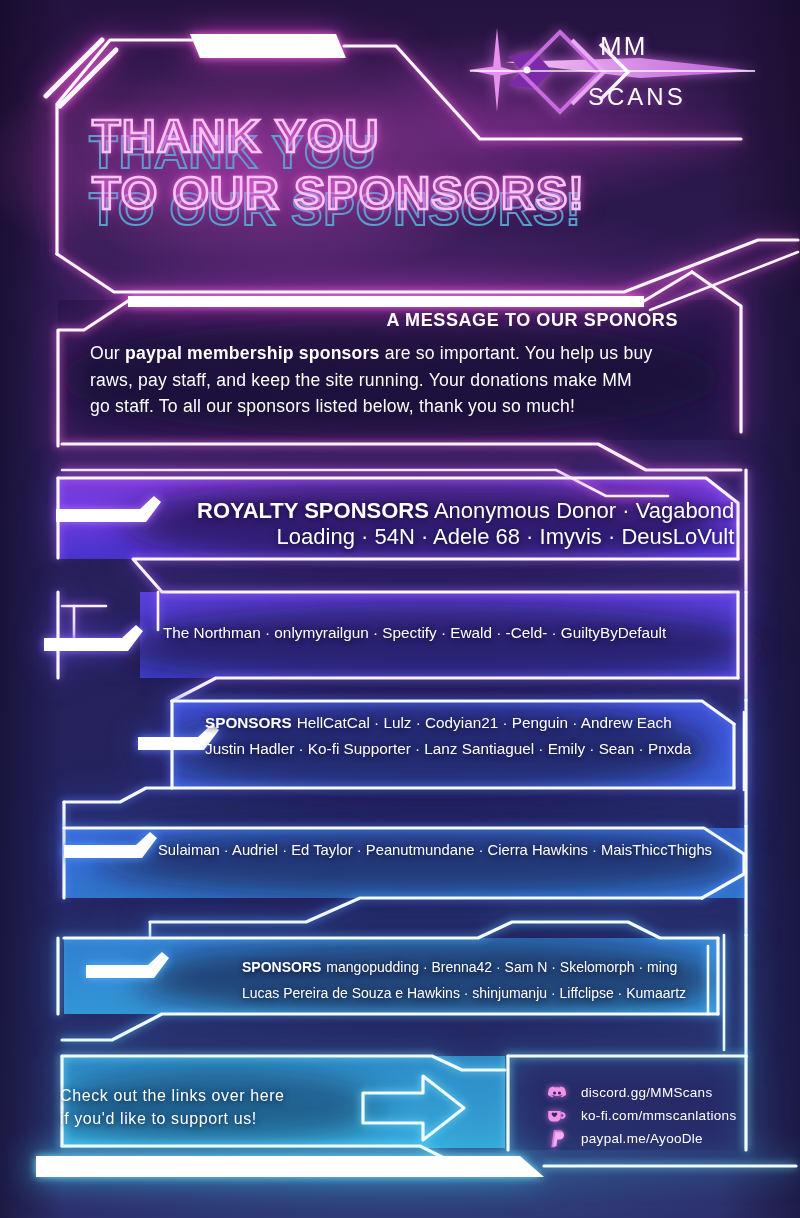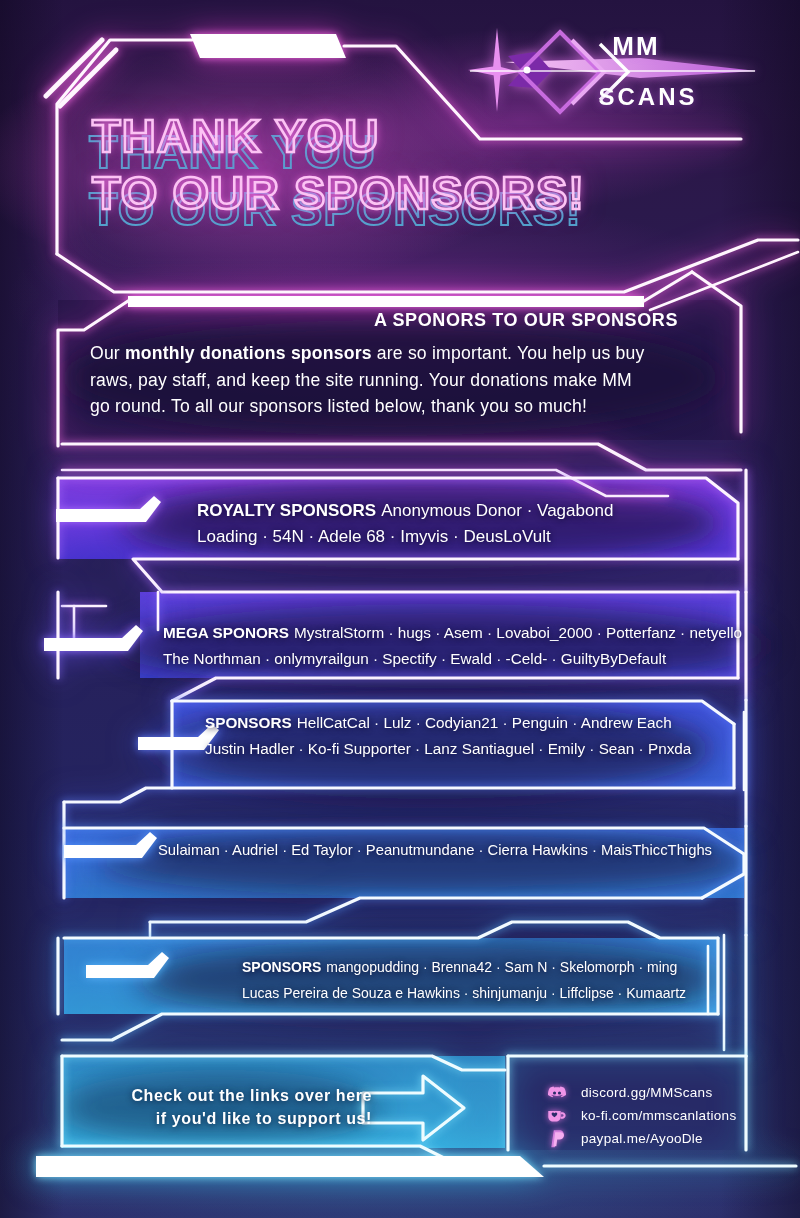--- a/index.html
+++ b/index.html
@@ -19,40 +19,40 @@
   svg.frame{position:absolute;left:0;top:0;}
   .gpink{filter:drop-shadow(0 0 4px rgba(255,110,235,.95)) drop-shadow(0 0 15px rgba(238,62,214,.60));}
   .gpurp{filter:drop-shadow(0 0 4px rgba(178,112,255,.95)) drop-shadow(0 0 14px rgba(134,70,244,.60));}
   .gmega{filter:drop-shadow(0 0 4px rgba(140,110,255,.95)) drop-shadow(0 0 14px rgba(104,80,244,.60));}
   .gblue{filter:drop-shadow(0 0 4px rgba(100,130,255,.95)) drop-shadow(0 0 14px rgba(72,100,245,.60));}
   .gblu2{filter:drop-shadow(0 0 4px rgba(86,150,252,.95)) drop-shadow(0 0 14px rgba(62,124,244,.60));}
   .gsp3{filter:drop-shadow(0 0 4px rgba(92,180,250,.95)) drop-shadow(0 0 14px rgba(62,158,240,.60));}
   .gcyan{filter:drop-shadow(0 0 4px rgba(128,228,255,.95)) drop-shadow(0 0 15px rgba(56,202,245,.62));}
   .glogo{filter:drop-shadow(0 0 6px rgba(230,120,240,.7));}
   .abs{position:absolute;}
-  .logo-mm,.logo-scans{font-weight:bold;text-align:center;text-shadow:0 0 8px rgba(180,90,220,.6);}
+  .logo-mm,.logo-scans{font-weight:normal;text-align:left;text-shadow:0 0 8px rgba(180,90,220,.6);}
   .logo-mm{left:600px;top:31px;width:72px;font-size:26px;letter-spacing:2px;}
   .logo-scans{left:588px;top:83px;width:120px;font-size:24px;letter-spacing:3px;}
   .title{left:92px;top:108px;width:640px;height:150px;}
   .tline{position:absolute;font-size:47px;font-weight:bold;letter-spacing:1px;white-space:nowrap;color:transparent;}
   .tline.pink{-webkit-text-stroke:2.6px #fcc3f4;
     text-shadow:0 0 9px rgba(255,120,235,.75),0 0 24px rgba(240,70,220,.55);}
   .tline.cyan{-webkit-text-stroke:2px #53aed6;opacity:.92;}
   .p1{top:0;left:0}.p2{top:57px;left:0}.c1{top:16px;left:-3px}.c2{top:73px;left:-3px}
   .msg-heading{left:300px;top:310px;width:378px;text-align:right;font-size:18px;font-weight:bold;letter-spacing:.6px;}
   .msg-body{left:90px;top:340px;width:660px;font-size:17.6px;line-height:26.5px;letter-spacing:.2px;}
   .msg-body b{font-weight:bold;}
   .tier{white-space:nowrap;text-shadow:0 1px 6px rgba(8,4,40,.85);}
   .tier b{margin-right:5px;}
-  .t0{left:197px;top:498px;font-size:17px;line-height:25.5px;}
+  .t0{left:197px;top:498px;font-size:22px;line-height:25.5px;text-align:right;}
   .t1{left:163px;top:620px;font-size:15.3px;line-height:26px;}
   .t2{left:205px;top:710px;font-size:15.3px;line-height:26px;}
   .t3{left:158px;top:840px;font-size:14.8px;line-height:21.5px;}
   .t4{left:212px;top:954px;font-size:14px;line-height:26px;margin-left:30px;}
-  .support{left:72px;top:1084px;width:300px;text-align:right;font-size:16px;font-weight:bold;line-height:23px;letter-spacing:.6px;text-shadow:0 1px 6px rgba(8,20,50,.8);}
+  .support{left:60px;top:1084px;width:300px;text-align:left;font-size:16px;font-weight:normal;line-height:23px;letter-spacing:.6px;text-shadow:0 1px 6px rgba(8,20,50,.8);}
   .links{left:546px;top:1081px;}
   .link-row{display:flex;align-items:center;height:23px;}
   .link-row svg{width:22px;height:22px;margin-right:13px;filter:drop-shadow(0 0 3px rgba(240,120,230,.8));}
   .link-text{font-size:13.5px;letter-spacing:.3px;}
 </style>
 </head>
 <body>
 
 <div class="haze"></div>
 
@@ -203,33 +203,32 @@
 <div class="abs logo-mm">MM</div>
 <div class="abs logo-scans">SCANS</div>
 
 <div class="abs title">
   <div class="tline cyan c1">THANK YOU</div>
   <div class="tline cyan c2">TO OUR SPONSORS!</div>
   <div class="tline pink p1">THANK YOU</div>
   <div class="tline pink p2">TO OUR SPONSORS!</div>
 </div>
 
-<div class="abs msg-heading">A SPONORS TO OUR SPONSORS</div>
+<div class="abs msg-heading">A MESSAGE TO OUR SPONORS</div>
 <div class="abs msg-body">
-  <div><span>Our </span><b>monthly donations sponsors</b><span> are so important. You help us buy</span></div>
+  <div><span>Our </span><b>paypal membership sponsors</b><span> are so important. You help us buy</span></div>
   <div>raws, pay staff, and keep the site running. Your donations make MM</div>
-  <div>go round. To all our sponsors listed below, thank you so much!</div>
+  <div>go staff. To all our sponsors listed below, thank you so much!</div>
 </div>
 
 <div class="abs tier t0">
   <div><b>ROYALTY SPONSORS</b><span>Anonymous Donor · Vagabond</span></div>
   <div>Loading · 54N · Adele 68 · Imyvis · DeusLoVult</div>
 </div>
 <div class="abs tier t1">
-  <div><b>MEGA SPONORS</b><span>MystralStorm · hugs · Asem · Lovaboi_2000 · Potterfanz · netyello</span></div>
   <div>The Northman · onlymyrailgun · Spectify · Ewald · -Celd- · GuiltyByDefault</div>
 </div>
 <div class="abs tier t2">
   <div><b>SPONSORS</b><span>HellCatCal · Lulz · Codyian21 · Penguin · Andrew Each</span></div>
   <div>Justin Hadler · Ko-fi Supporter · Lanz Santiaguel · Emily · Sean · Pnxda</div>
 </div>
 <div class="abs tier t3">
   <div>Sulaiman · Audriel · Ed Taylor · Peanutmundane · Cierra Hawkins · MaisThiccThighs</div>
 </div>
 <div class="abs tier t4">

